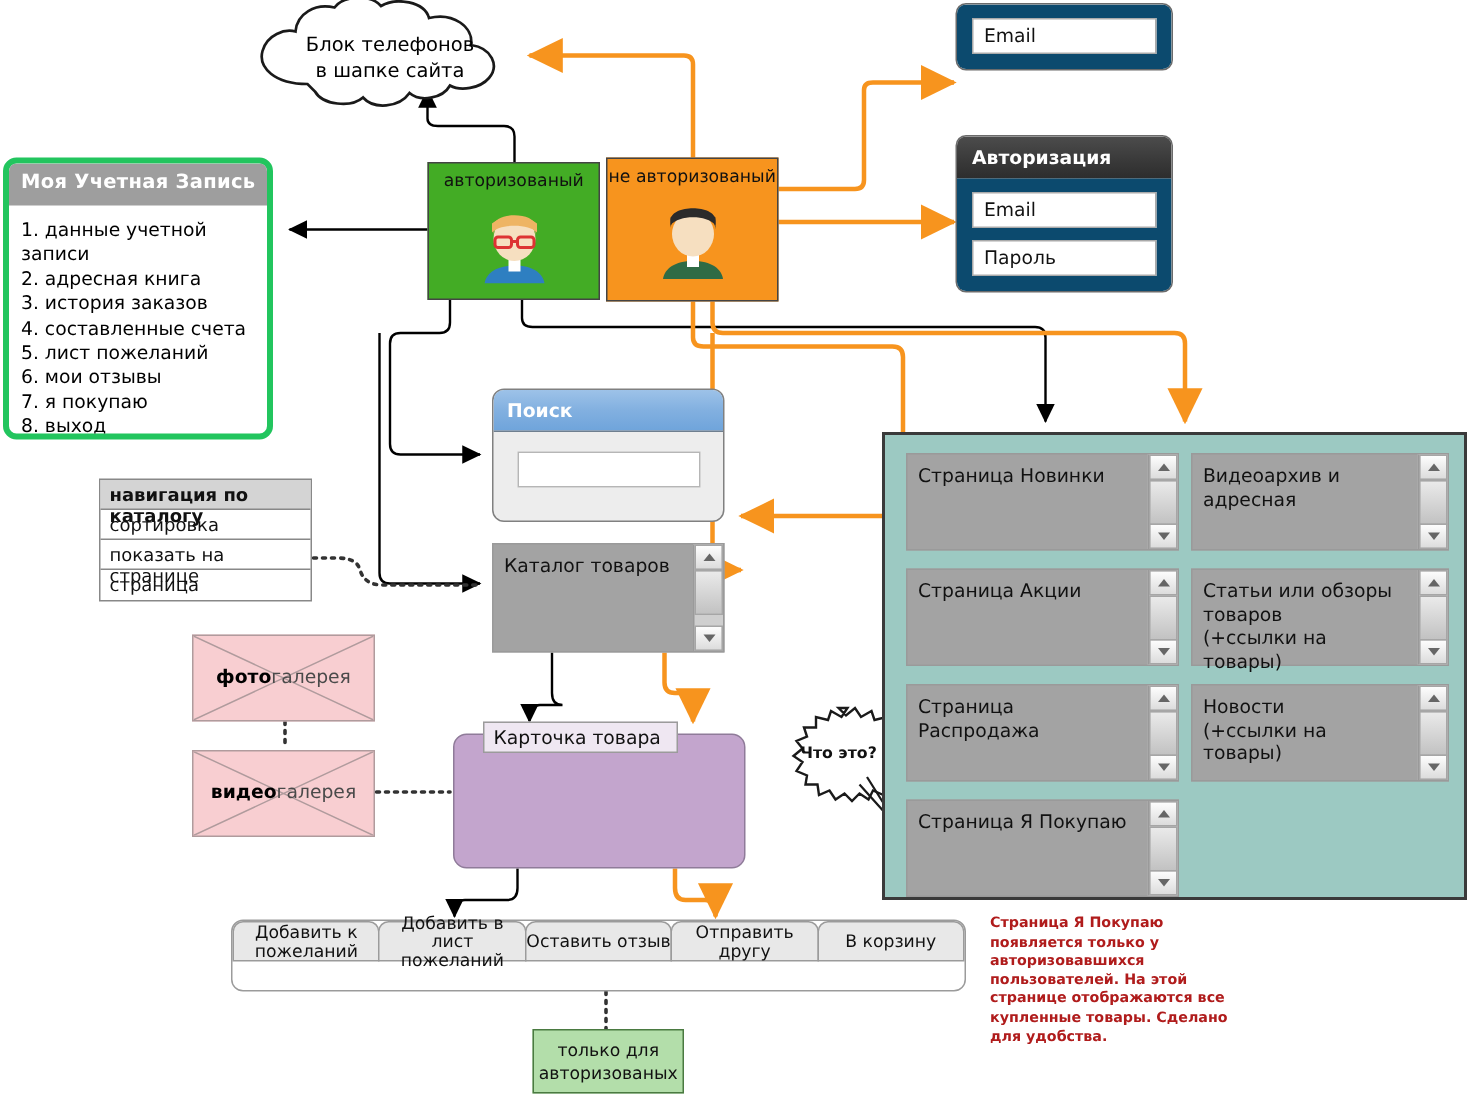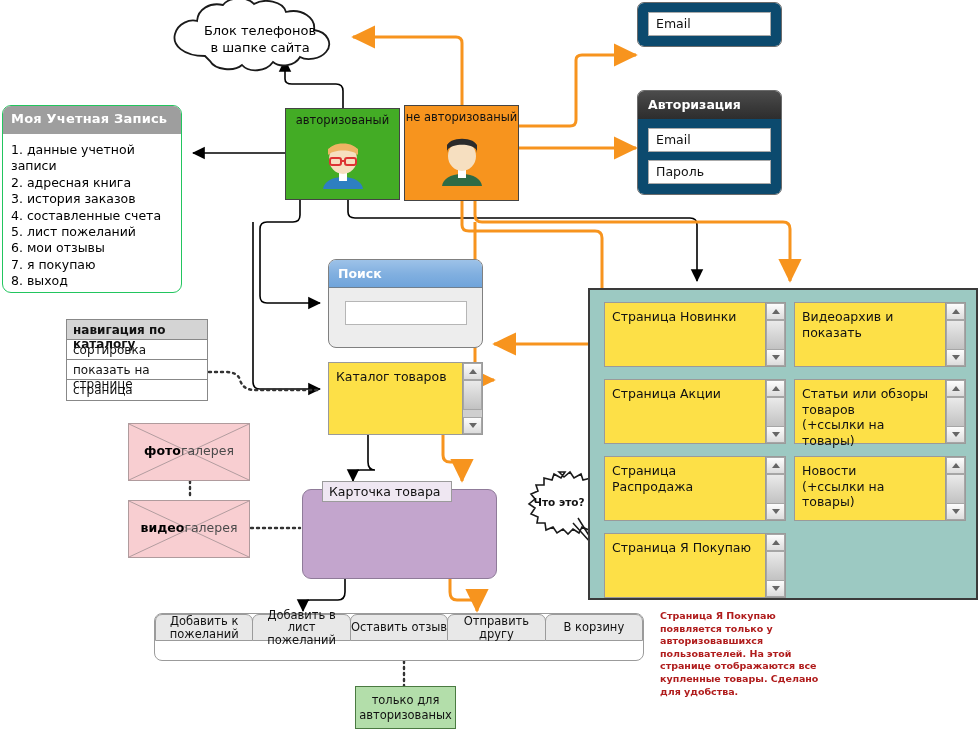--- a/index.html
+++ b/index.html
@@ -3,21 +3,21 @@
 <meta charset="utf-8">
 <style>
   html,body{margin:0;padding:0;background:#ffffff;}
   body{width:980px;height:735px;position:relative;overflow:hidden;
        font-family:"DejaVu Sans","Liberation Sans",sans-serif;}
   #stage{position:absolute;left:0;top:0;width:980px;height:735px;}
   .abs{position:absolute;box-sizing:border-box;}
   svg.wires{position:absolute;left:0;top:0;width:980px;height:735px;pointer-events:none;}
 
   
-  .acct{left:2px;top:105px;width:180px;height:188px;border:1px solid #22c55e;border-radius:9px;
+  .acct{left:2px;top:105px;width:180px;height:188px;border:4px solid #22c55e;border-radius:9px;
         background:#fff;overflow:hidden;}
   .acct-hd{height:28px;background:#9e9e9e;color:#fff;font-weight:bold;font-size:13px;
            padding:5px 0 0 8px;box-sizing:border-box;letter-spacing:.2px;}
   .acct-body{padding:8px 0 0 8px;font-size:12.5px;color:#000;line-height:16.4px;}
 
   
   .cloud-label{left:180px;top:22px;width:160px;text-align:center;font-size:13px;color:#000;
                line-height:17px;}
 
   
@@ -42,21 +42,21 @@
   
   .spanel{left:328px;top:259px;width:155px;height:89px;border:1px solid #808080;border-radius:8px;
           overflow:hidden;background:#ededed;}
   .spanel-hd{height:28px;color:#fff;font-weight:bold;font-size:12.5px;padding:6px 0 0 9px;
              box-sizing:border-box;
              background:linear-gradient(180deg,#9dc2e8 0%,#82b0e0 50%,#6fa4db 100%);
              border-bottom:1px solid #6f7f8f;}
   .sfield{margin:13px auto 0 auto;width:120px;height:22px;border:1px solid #b6b6b6;background:#fff;}
 
   
-  .sbox{background:#fde047;border:1px solid #9a9a9a;}
+  .sbox{background:#a3a3a3;border:1px solid #9a9a9a;}
   .sbox .txt{padding:6px 24px 0 7px;font-size:12.5px;color:#111;line-height:15.5px;}
   .sbar{position:absolute;right:0px;top:0px;bottom:0px;width:19px;
         background:#cfcfcf;border-left:1px solid #9a9a9a;}
   .sarr{position:absolute;left:0;width:19px;height:17px;
         background:linear-gradient(180deg,#fdfdfd,#dcdcdc);border:1px solid #a6a6a6;
         box-sizing:border-box;display:flex;align-items:center;justify-content:center;}
   .sarr.up{top:0;} .sarr.dn{bottom:0;}
   .sarr i{display:block;width:0;height:0;border-left:4px solid transparent;
           border-right:4px solid transparent;}
   .sarr.up i{border-bottom:5px solid #666;}
@@ -341,21 +341,21 @@
           </div>
         <div class="sthumb"></div>
         <div class="sarr dn">
             <i></i>
           </div>
       </div>
     </div>
 
     <div class="abs sbox" style="left:204px;top:12px;width:172px;height:65px;">
       <div class="txt" style="white-space:pre-line;">Видеоархив и
-показать</div>
+адресная</div>
       <div class="sbar">
         <div class="sarr up">
             <i></i>
           </div>
         <div class="sthumb"></div>
         <div class="sarr dn">
             <i></i>
           </div>
       </div>
     </div>

